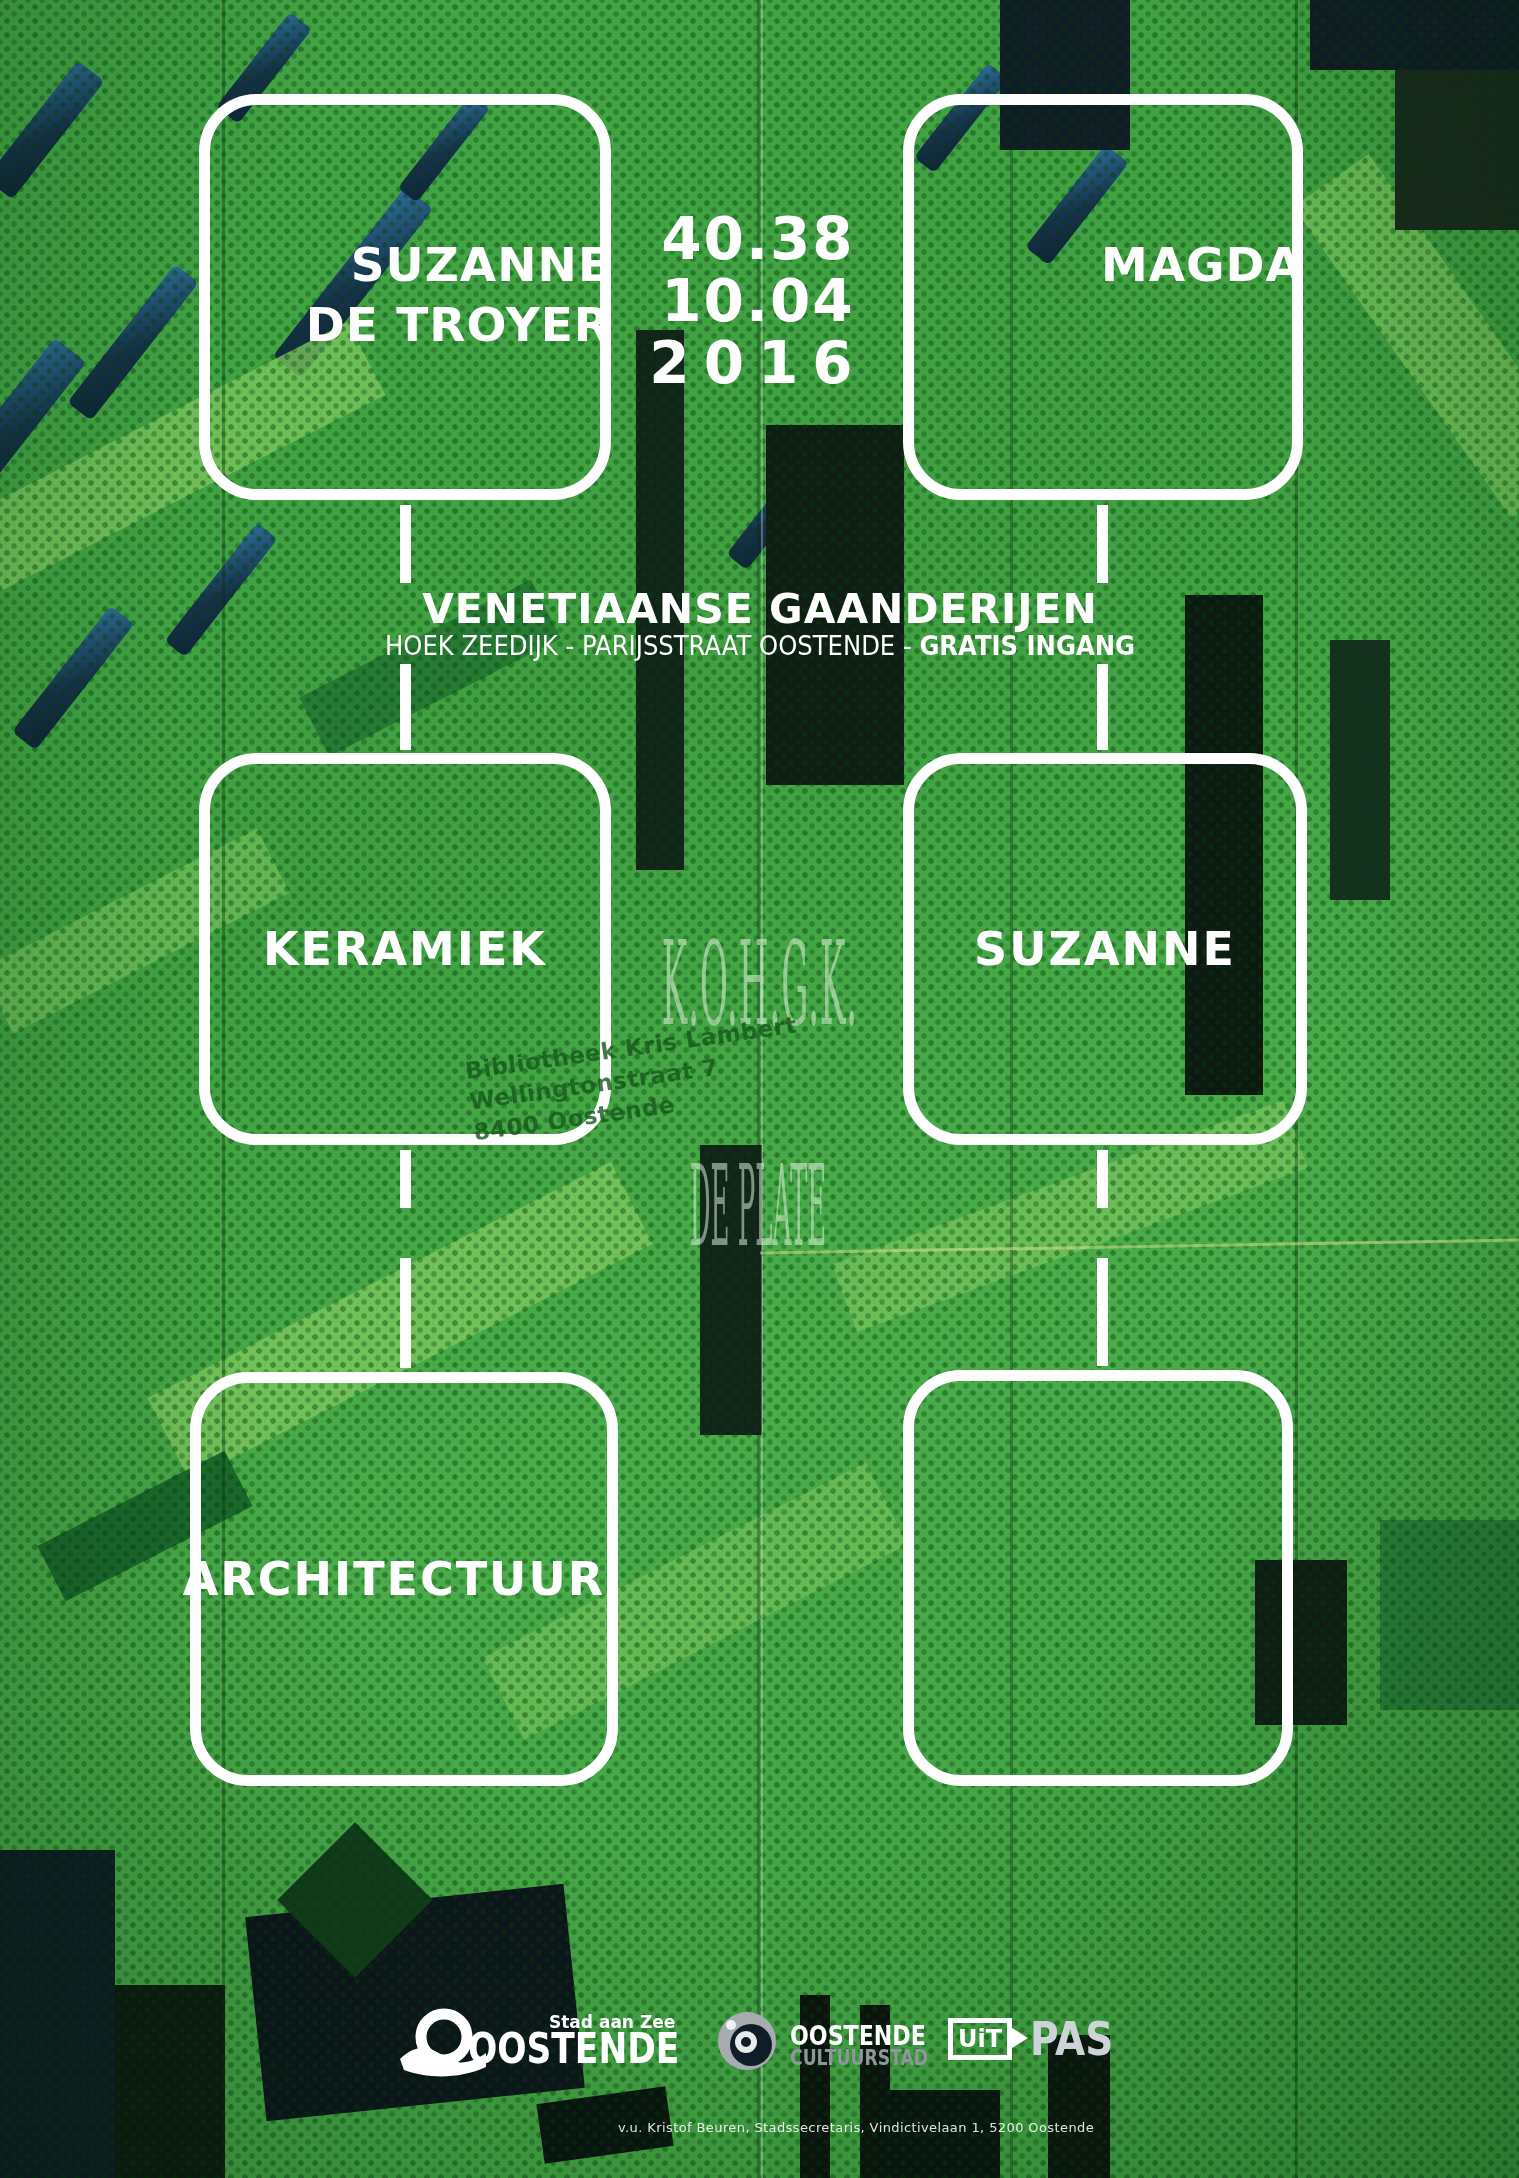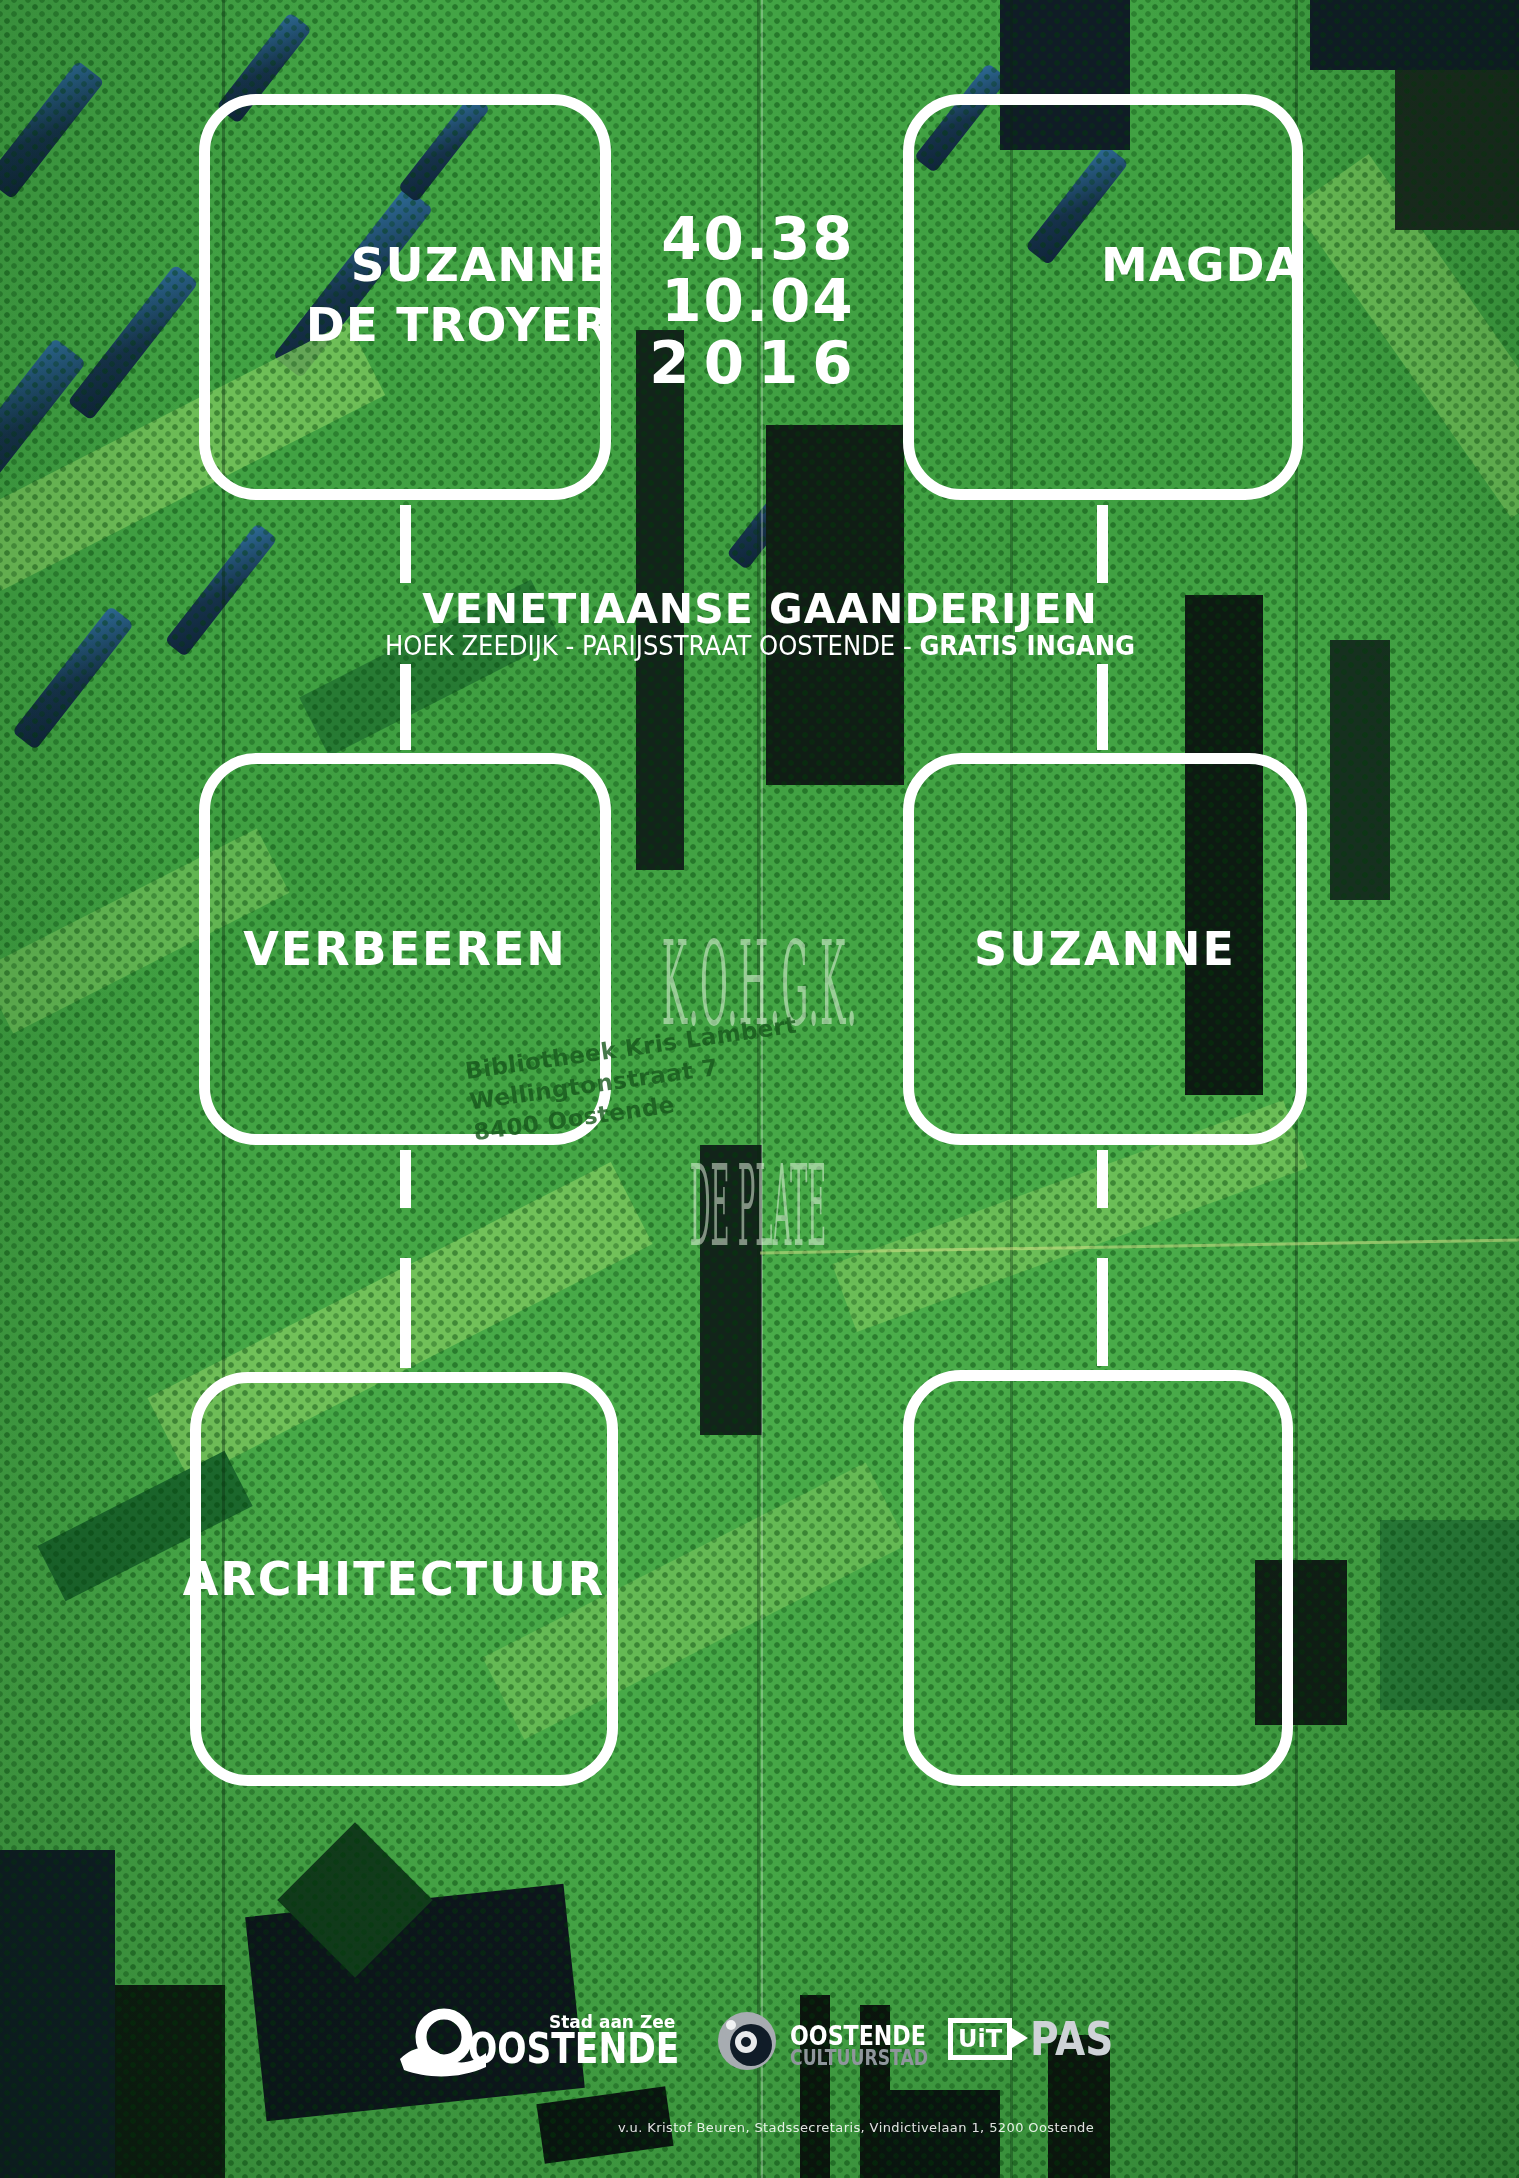--- a/index.html
+++ b/index.html
@@ -151,21 +151,21 @@
     <div>40.38</div>
     <div>10.04</div>
     <div class="wide">2016</div>
   </div>
 
   <div class="ptext venue-title" style="left:310px;top:585px;width:900px">VENETIAANSE GAANDERIJEN</div>
   <div class="venue-sub" style="left:310px;top:630px;width:900px">
     <span>HOEK ZEEDIJK - PARIJSSTRAAT OOSTENDE - </span><b>GRATIS INGANG</b>
   </div>
 
-  <div class="cat" style="left:199px;top:753px;width:412px;height:392px">VERBEEREN</div>
+  <div class="cat" style="left:199px;top:753px;width:412px;height:392px">KERAMIEK</div>
   <div class="cat" style="left:903px;top:753px;width:404px;height:392px">SUZANNE</div>
   <div class="cat" style="left:190px;top:1372px;width:408px;height:414px">ARCHITECTUUR</div>
 
   <div class="wm wm-kohgk" style="left:655px;top:915px;width:210px;text-align:center">K.O.H.G.K.</div>
   <div class="stamp" style="left:468px;top:1032px;width:340px">
     <div>Bibliotheek Kris Lambert</div>
     <div>Wellingtonstraat 7</div>
     <div>8400 Oostende</div>
   </div>
   <div class="wm wm-plate" style="left:688px;top:1142px;width:140px;text-align:center">DE PLATE</div>

